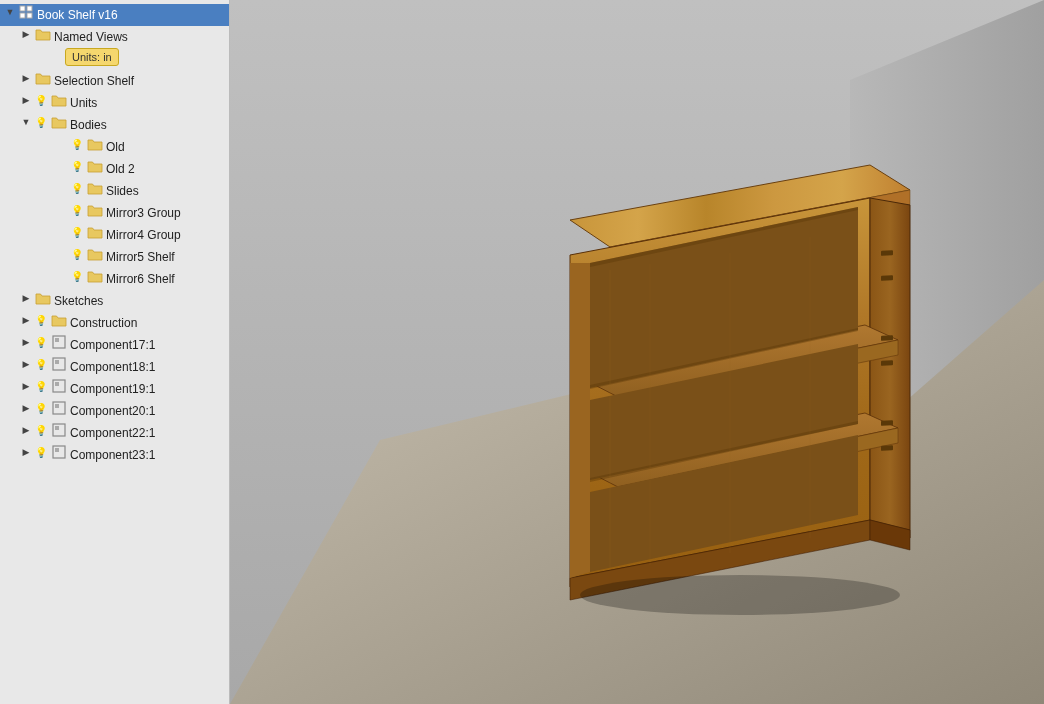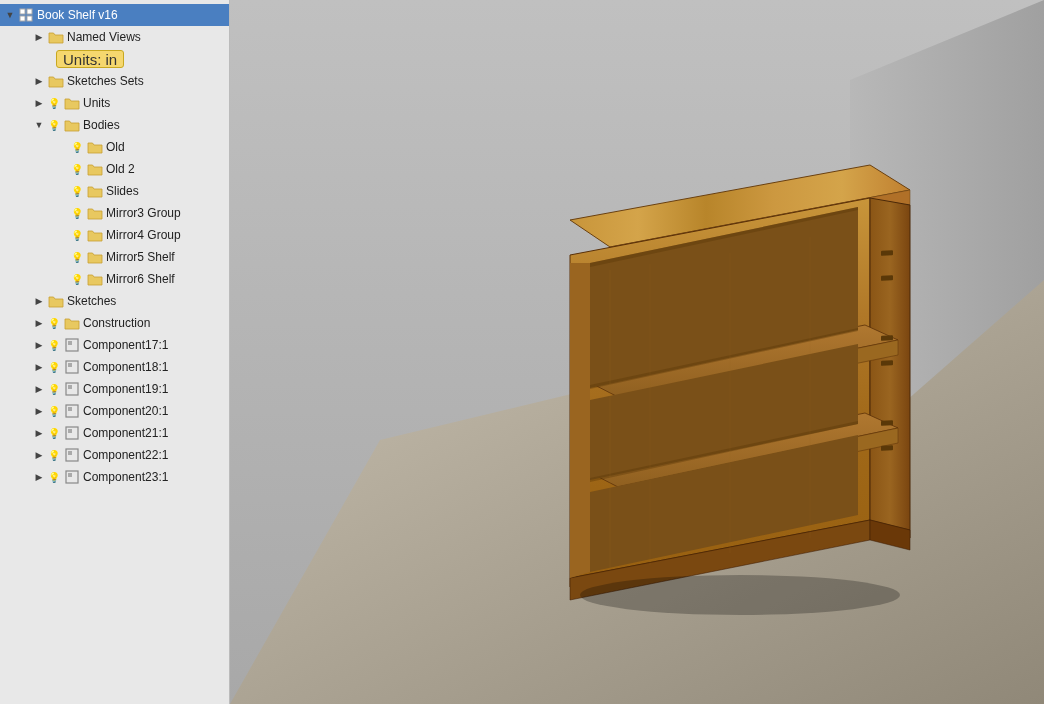--- a/index.html
+++ b/index.html
@@ -11,21 +11,21 @@
       min-width: 230px;
       height: 704px;
       background: #e8e8e8;
       border-right: 1px solid #bbb;
       overflow-y: auto;
       padding: 4px 0;
     }
 
     .tree-item {
       display: flex;
-      align-items: center;
+      align-items: flex-start;
       height: 22px;
       padding-right: 4px;
       cursor: pointer;
       white-space: nowrap;
       user-select: none;
     }
 
     .tree-arrow {
       width: 16px;
       min-width: 16px;
@@ -72,28 +72,28 @@
     }
     .tree-item.root-item .item-label { color: white; }
 
     .units-badge {
       display: inline-flex; align-items: center; justify-content: center;
       background: #f5d76e;
       border: 1px solid #c8a820;
       border-radius: 3px;
       padding: 0 6px;
       height: 18px;
-      font-size: 15px;
+      font-size: 11px;
       color: #333;
-      margin-left: 4px;
+      margin-left: 13px;
     }
 
     
     .indent-0 { padding-left: 2px; }
-    .indent-1 { padding-left: 31px; }
+    .indent-1 { padding-left: 18px; }
     .indent-2 { padding-left: 36px; }
     .indent-3 { padding-left: 54px; }
 
     
     #viewport {
       flex: 1;
       height: 704px;
       background: #b8b8b8;
       position: relative;
       overflow: hidden;
@@ -138,21 +138,21 @@
     <span class="units-badge">Units: in</span>
   </div>
 
   <div class="tree-item indent-1">
     <div class="tree-arrow collapsed"></div>
     <div class="icon-folder">
       <svg viewBox="0 0 16 13">
           <path d="M1 3 L1 12 L15 12 L15 4 L7 4 L5.5 2 L1 2 Z" fill="#e8c860" stroke="#c8a030" stroke-width="0.8"></path>
         </svg>
     </div>
-    <span class="item-label">Sketches Sets</span>
+    <span class="item-label">Selection Shelf</span>
   </div>
 
   <div class="tree-item indent-1">
     <div class="tree-arrow collapsed"></div>
     <div class="icon-bulb"></div>
     <div class="icon-folder">
       <svg viewBox="0 0 16 13">
           <path d="M1 3 L1 12 L15 12 L15 4 L7 4 L5.5 2 L1 2 Z" fill="#e8c860" stroke="#c8a030" stroke-width="0.8"></path>
         </svg>
     </div>
@@ -310,31 +310,20 @@
     <div class="icon-bulb"></div>
     <div class="icon-box">
       <svg viewBox="0 0 14 14">
           <rect x="1" y="1" width="12" height="12" fill="none" stroke="#888" stroke-width="1.2"></rect>
           <rect x="3" y="3" width="4" height="4" fill="#aaa"></rect>
         </svg>
     </div>
     <span class="item-label">Component20:1</span>
   </div>
 
-  <div class="tree-item indent-1">
-    <div class="tree-arrow collapsed"></div>
-    <div class="icon-bulb"></div>
-    <div class="icon-box">
-      <svg viewBox="0 0 14 14">
-          <rect x="1" y="1" width="12" height="12" fill="none" stroke="#888" stroke-width="1.2"></rect>
-          <rect x="3" y="3" width="4" height="4" fill="#aaa"></rect>
-        </svg>
-    </div>
-    <span class="item-label">Component21:1</span>
-  </div>
 
   <div class="tree-item indent-1">
     <div class="tree-arrow collapsed"></div>
     <div class="icon-bulb"></div>
     <div class="icon-box">
       <svg viewBox="0 0 14 14">
           <rect x="1" y="1" width="12" height="12" fill="none" stroke="#888" stroke-width="1.2"></rect>
           <rect x="3" y="3" width="4" height="4" fill="#aaa"></rect>
         </svg>
     </div>

